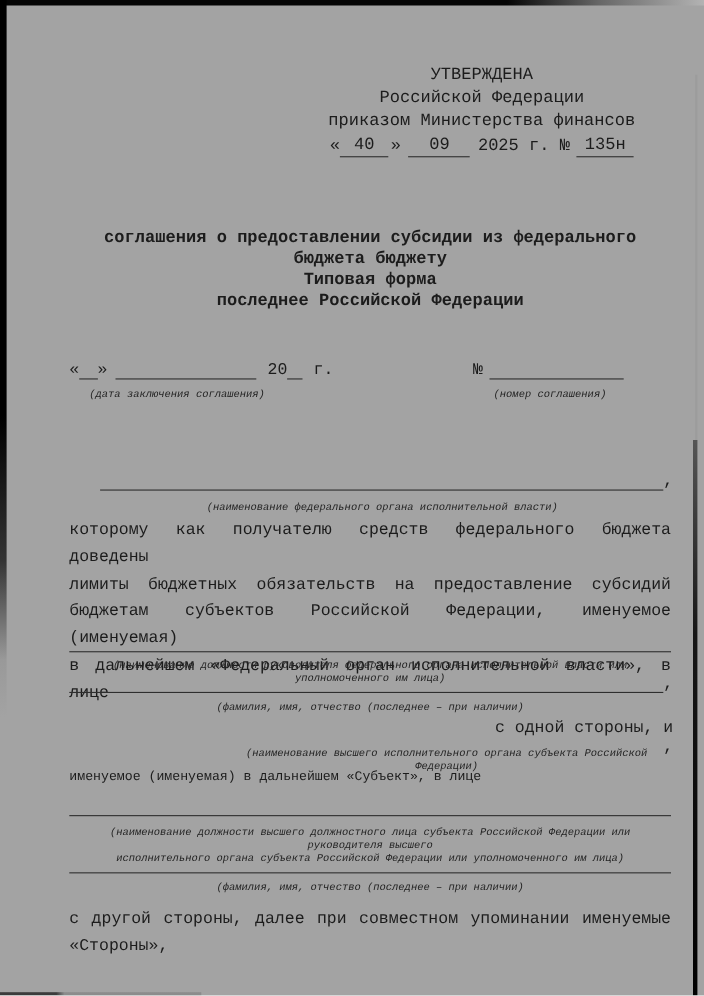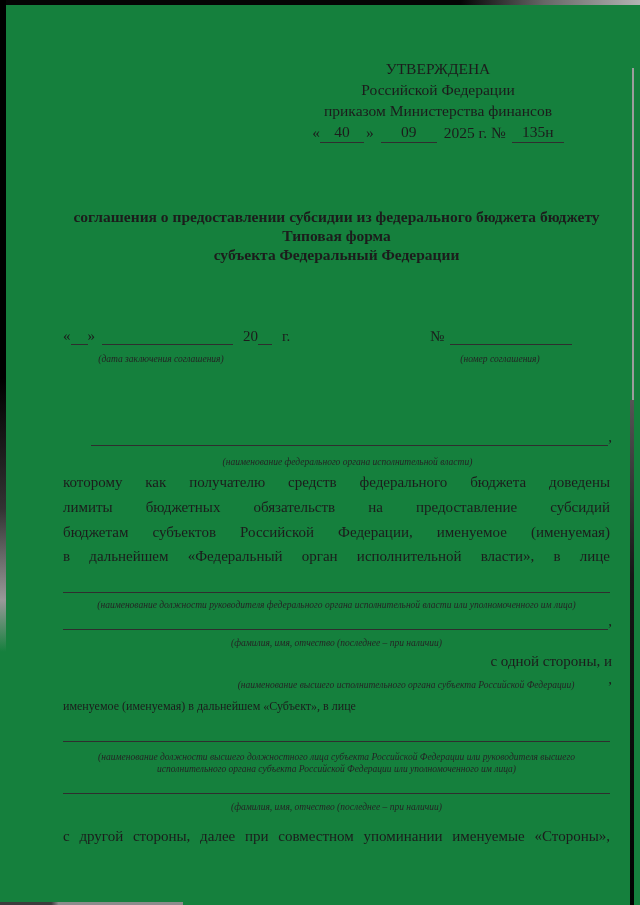--- a/index.html
+++ b/index.html
@@ -1,18 +1,18 @@
 <!DOCTYPE html>
 <html><head>
 <meta charset="utf-8">
 <style>
   html,body { margin:0; padding:0; background:#ffffff; }
   .page {
-    position:relative; width:640px; height:905px; background:#15803d;
-    font-family:Liberation Serif, serif; color:#1c1c1c;
+    position:relative; width:640px; height:905px; background:#a3a3a3;
+    font-family:Liberation Mono, monospace; color:#1c1c1c;
     overflow:hidden;
   }
   
   .edge-top { position:absolute; top:0; left:0; width:640px; height:5px;
     background:linear-gradient(to right,#050505 0%,#050505 72%,#666 85%,#b3b3b3 100%); }
   .edge-left { position:absolute; top:0; left:0; width:6px; height:652px;
     background:linear-gradient(to bottom,#000 0%,#000 58%,#333 78%,#999 92%,rgba(150,150,150,0) 100%); }
   .edge-right-thin { position:absolute; top:68px; left:632px; width:2px; height:335px; background:#9c9c9c; }
   .edge-right-thick { position:absolute; top:400px; left:630px; width:4px; height:505px;
     background:linear-gradient(to bottom,#555 0%,#161616 35%,#000 100%); }
@@ -84,21 +84,21 @@
       <span class="sep">»</span>
       <span class="fill fill-month">09</span>
       <span class="yr">2025 г. №</span>
       <span class="fill fill-number">135н</span>
     </div>
   </div>
 
   <div class="abs doc-title">
     <div>соглашения о предоставлении субсидии из федерального бюджета бюджету</div>
     <div>Типовая форма</div>
-    <div>субъекта Федеральный Федерации</div>
+    <div>последнее Российской Федерации</div>
   </div>
 
   <div class="abs meta-left">
     <span>«</span>
     <span class="b1"></span>
     <span>»</span>
     <span class="b2"></span>
     <span class="yr">20</span>
     <span class="b3"></span>
     <span class="yr">г.</span>

